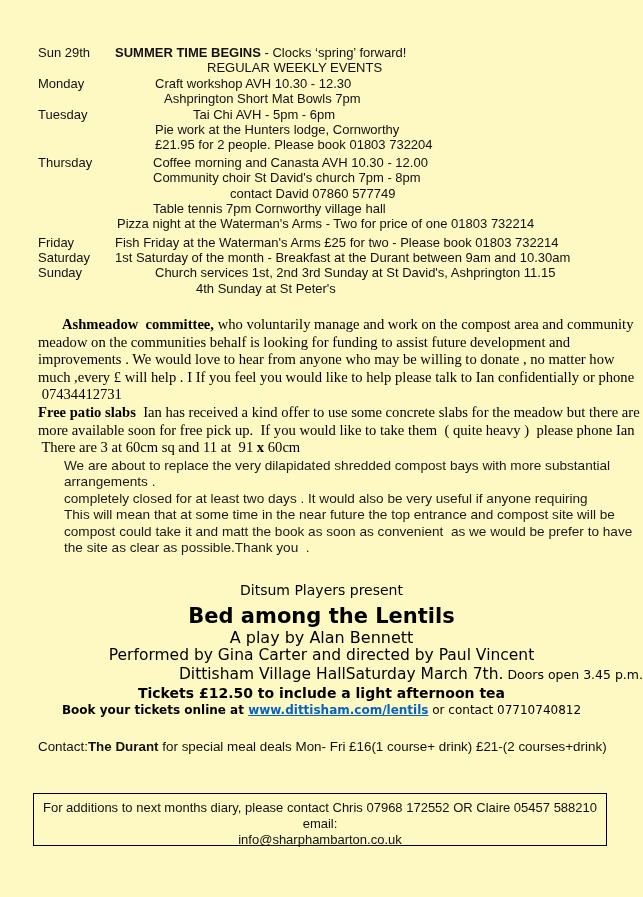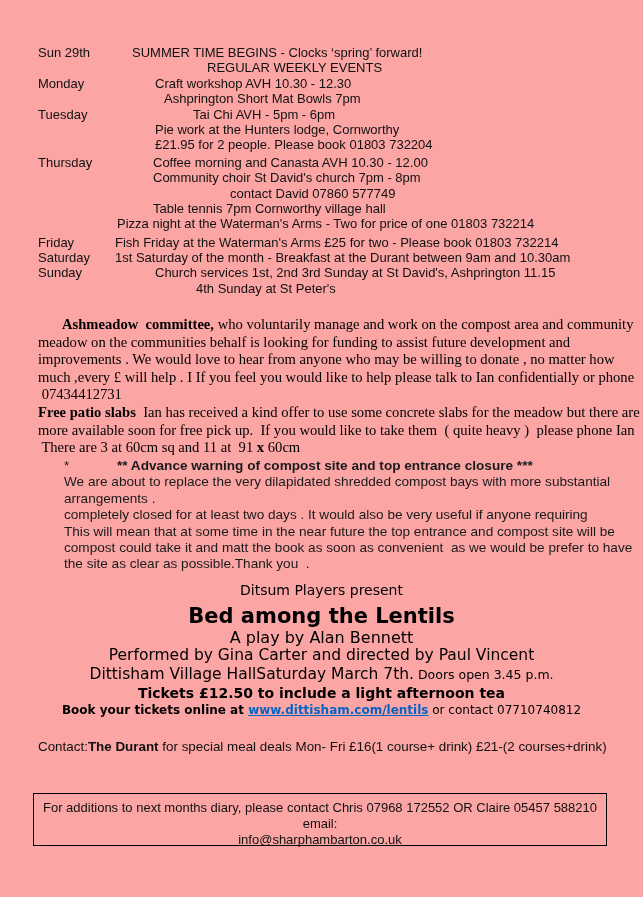--- a/index.html
+++ b/index.html
@@ -1,45 +1,45 @@
 <!DOCTYPE html>
 <html><head>
 <meta charset="utf-8">
 <style>
   html,body{margin:0;padding:0;background:#fff;}
-  .page{position:relative;width:643px;height:897px;background:#fca5a5;color:#000;overflow:hidden;}
+  .page{position:relative;width:643px;height:897px;background:#fef9c3;color:#000;overflow:hidden;}
 
   
   .schedule{position:absolute;top:45px;left:0;width:643px;
     font-family:"Liberation Sans",sans-serif;font-size:13px;color:#111;}
   .srow{position:relative;height:15.4px;}
   .srow .day{position:absolute;left:38px;top:0;white-space:pre;}
   .srow .evt{position:absolute;top:0;white-space:pre;}
-  .srow .evt b{font-weight:normal;margin-left:17px;}
+  .srow .evt b{font-weight:bold;}
 
   
   .ashmeadow{position:absolute;top:316px;left:38px;width:585px;
     font-family:"Liberation Serif",serif;font-size:14.6px;line-height:17.6px;color:#000;}
   .ashmeadow .line{white-space:pre;}
   .ashmeadow .line.indent{padding-left:24px;}
 
   
   .compost{position:absolute;top:458px;left:64px;width:560px;
     font-family:"Liberation Sans",sans-serif;font-size:13.6px;line-height:16.4px;color:#1a1a1a;}
   .compost .star{display:inline-block;width:53px;}
   .compost .line{white-space:pre;}
 
   
   .play{position:absolute;top:583px;left:0;width:643px;text-align:center;
     font-family:"DejaVu Sans",sans-serif;color:#000;}
   .play .presenter{font-size:14px;line-height:14px;}
   .play .title{font-size:21px;font-weight:bold;line-height:30px;margin-top:4px;}
   .play .subtitle{font-size:16px;line-height:13px;}
   .play .performed{font-size:15.5px;line-height:19px;margin-top:2px;}
-  .play .venue-line{font-size:15.5px;line-height:19px;}
+  .play .venue-line{font-size:15.5px;line-height:19px;text-align:right;}
   .play .venue-line .doors{font-size:12.5px;}
   .play .tickets{font-size:14px;font-weight:bold;line-height:18px;}
   .play .book{font-size:12px;line-height:16px;}
   .play .book .bld{font-weight:bold;}
   .play .book a{color:#0563c1;font-weight:bold;text-decoration:underline;}
 
   
   .contact-line{position:absolute;top:739px;left:38px;width:590px;white-space:pre;
     font-family:"Liberation Sans",sans-serif;font-size:13.4px;color:#111;}
 
@@ -118,21 +118,20 @@
     <div class="line">meadow on the communities behalf is looking for funding to assist future development and</div>
     <div class="line">improvements . We would love to hear from anyone who may be willing to donate , no matter how</div>
     <div class="line">much ,every £ will help . I If you feel you would like to help please talk to Ian confidentially or phone</div>
     <div class="line"> 07434412731</div>
     <div class="line"><b>Free patio slabs</b><span>  Ian has received a kind offer to use some concrete slabs for the meadow but there are</span></div>
     <div class="line">more available soon for free pick up.  If you would like to take them  ( quite heavy )  please phone Ian</div>
     <div class="line"><span> There are 3 at 60cm sq and 11 at  91 </span><b>x</b><span> 60cm</span></div>
   </div>
 
   <div class="compost">
-    <div class="line"><span class="star">*</span><b>** Advance warning of compost site and top entrance closure ***</b></div>
     <div class="line">We are about to replace the very dilapidated shredded compost bays with more substantial</div>
     <div class="line">arrangements .</div>
     <div class="line">completely closed for at least two days . It would also be very useful if anyone requiring</div>
     <div class="line">This will mean that at some time in the near future the top entrance and compost site will be</div>
     <div class="line">compost could take it and matt the book as soon as convenient  as we would be prefer to have</div>
     <div class="line">the site as clear as possible.Thank you  .</div>
   </div>
 
   <div class="play">
     <div class="presenter">Ditsum Players present</div>

